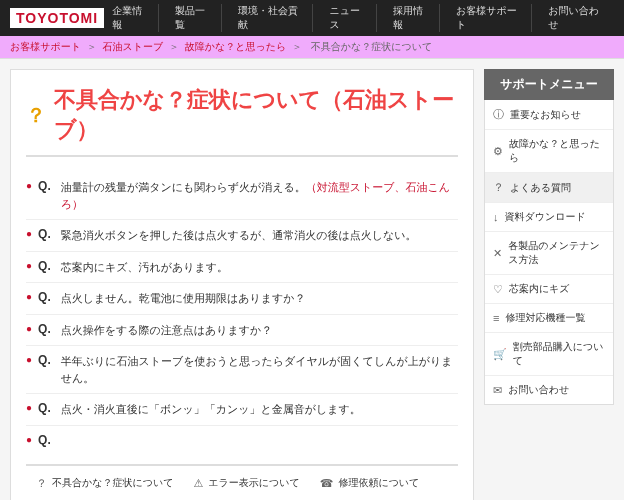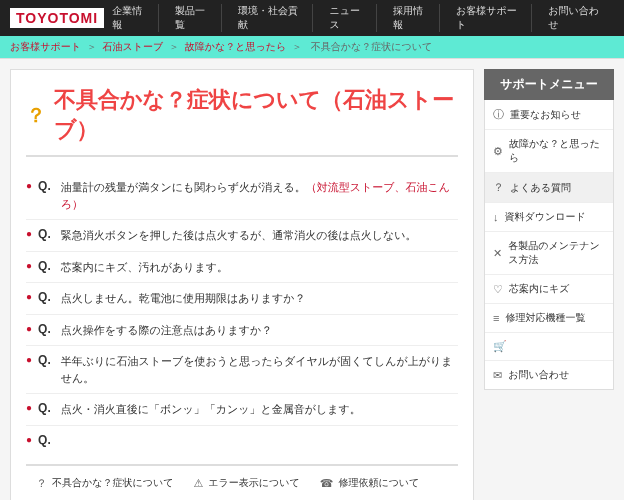--- a/index.html
+++ b/index.html
@@ -6,21 +6,21 @@
     body { font-family: 'Meiryo', 'MS Gothic', sans-serif; font-size: 12px; background: #f5f5f5; color: #333; width: 624px; min-height: 500px; }
 
     
     .header { background: #222; height: 36px; display: flex; align-items: center; justify-content: space-between; padding: 0 10px; }
     .logo { color: #c8102e; font-weight: bold; font-size: 14px; letter-spacing: 1px; background: #fff; padding: 2px 6px; }
     .nav { display: flex; gap: 8px; }
     .nav-item { color: #ddd; font-size: 10px; padding: 0 8px; cursor: pointer; border-right: 1px solid #444; }
     .nav-item:last-child { border-right: none; }
 
     
-    .breadcrumb { background: #5eead4; border-bottom: 1px solid #ddd; padding: 4px 10px; font-size: 10px; color: #666; }
+    .breadcrumb { background: #f0abfc; border-bottom: 1px solid #ddd; padding: 4px 10px; font-size: 10px; color: #666; }
     .breadcrumb a { color: #c8102e; text-decoration: none; }
     .breadcrumb span { margin: 0 3px; }
 
     
     .main-wrapper { display: flex; padding: 10px; gap: 10px; }
 
     
     .content { flex: 1; background: #fff; border: 1px solid #ddd; padding: 15px; }
 
     
@@ -180,20 +180,21 @@
       <div class="sidebar-item">
         <span class="sidebar-icon">♡</span>
         <span>芯案内にキズ</span>
       </div>
       <div class="sidebar-item">
         <span class="sidebar-icon">≡</span>
         <span>修理対応機種一覧</span>
       </div>
       <div class="sidebar-item">
         <span class="sidebar-icon">🛒</span>
+        <span>割売部品購入について</span>
       </div>
       <div class="sidebar-item">
         <span class="sidebar-icon">✉</span>
         <span>お問い合わせ</span>
       </div>
 
     </div>
   </div>
 
 </div>

